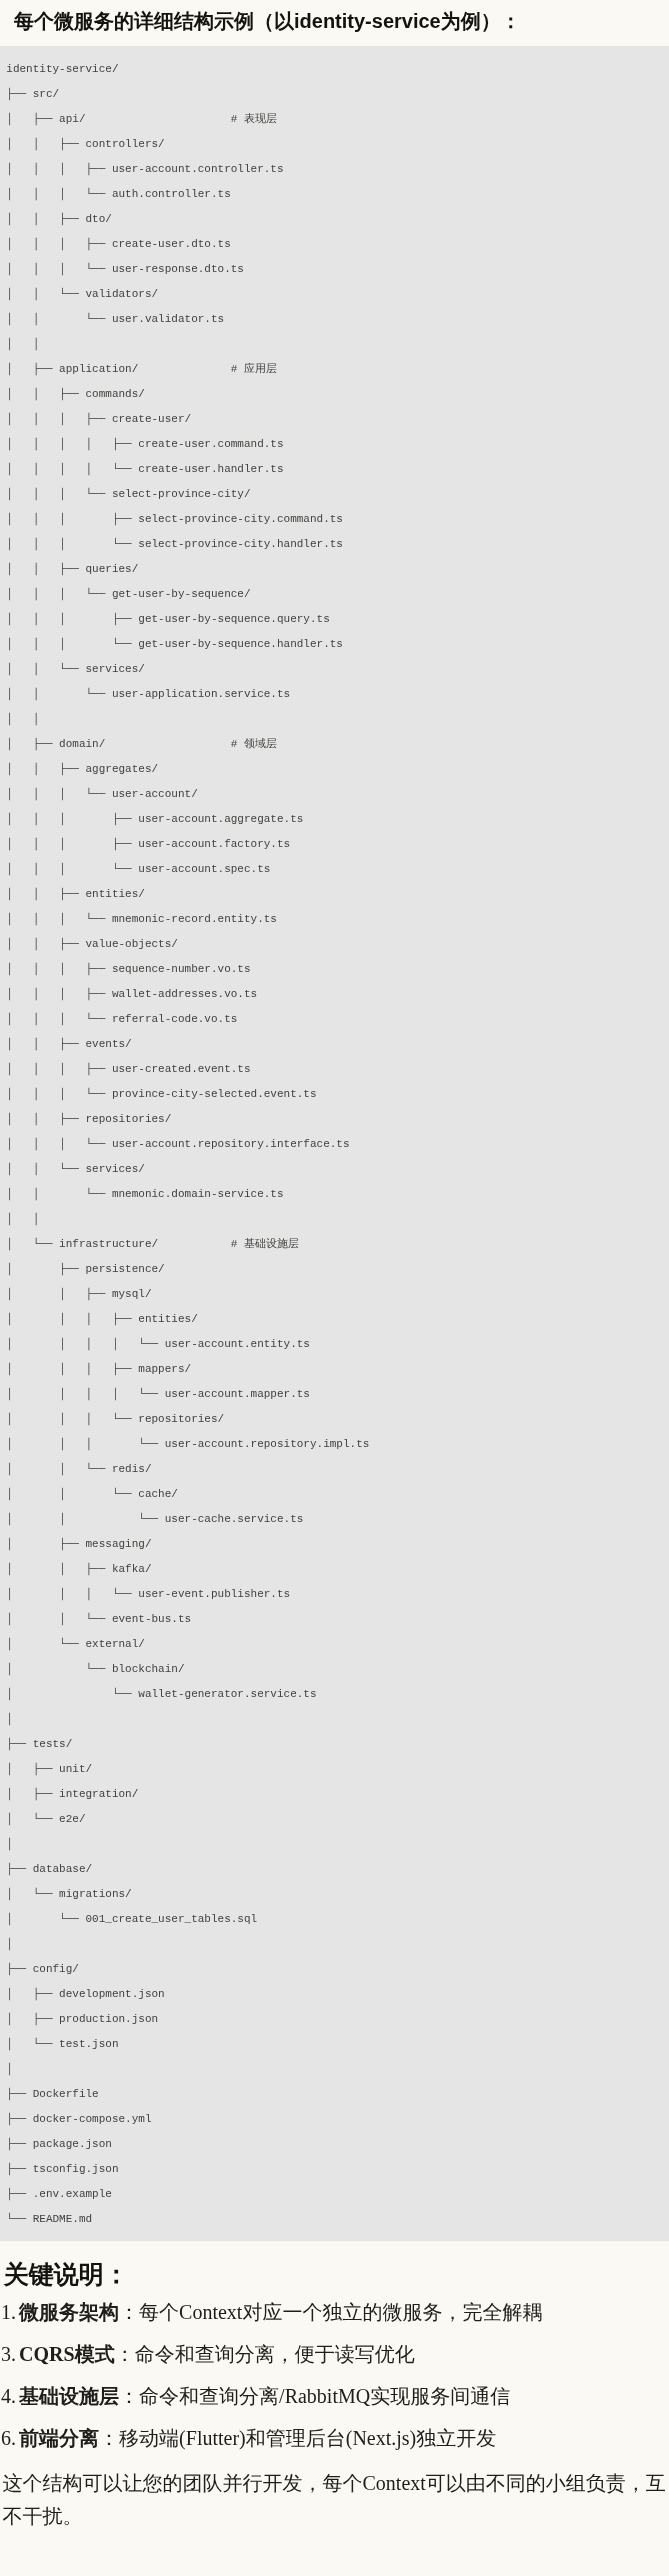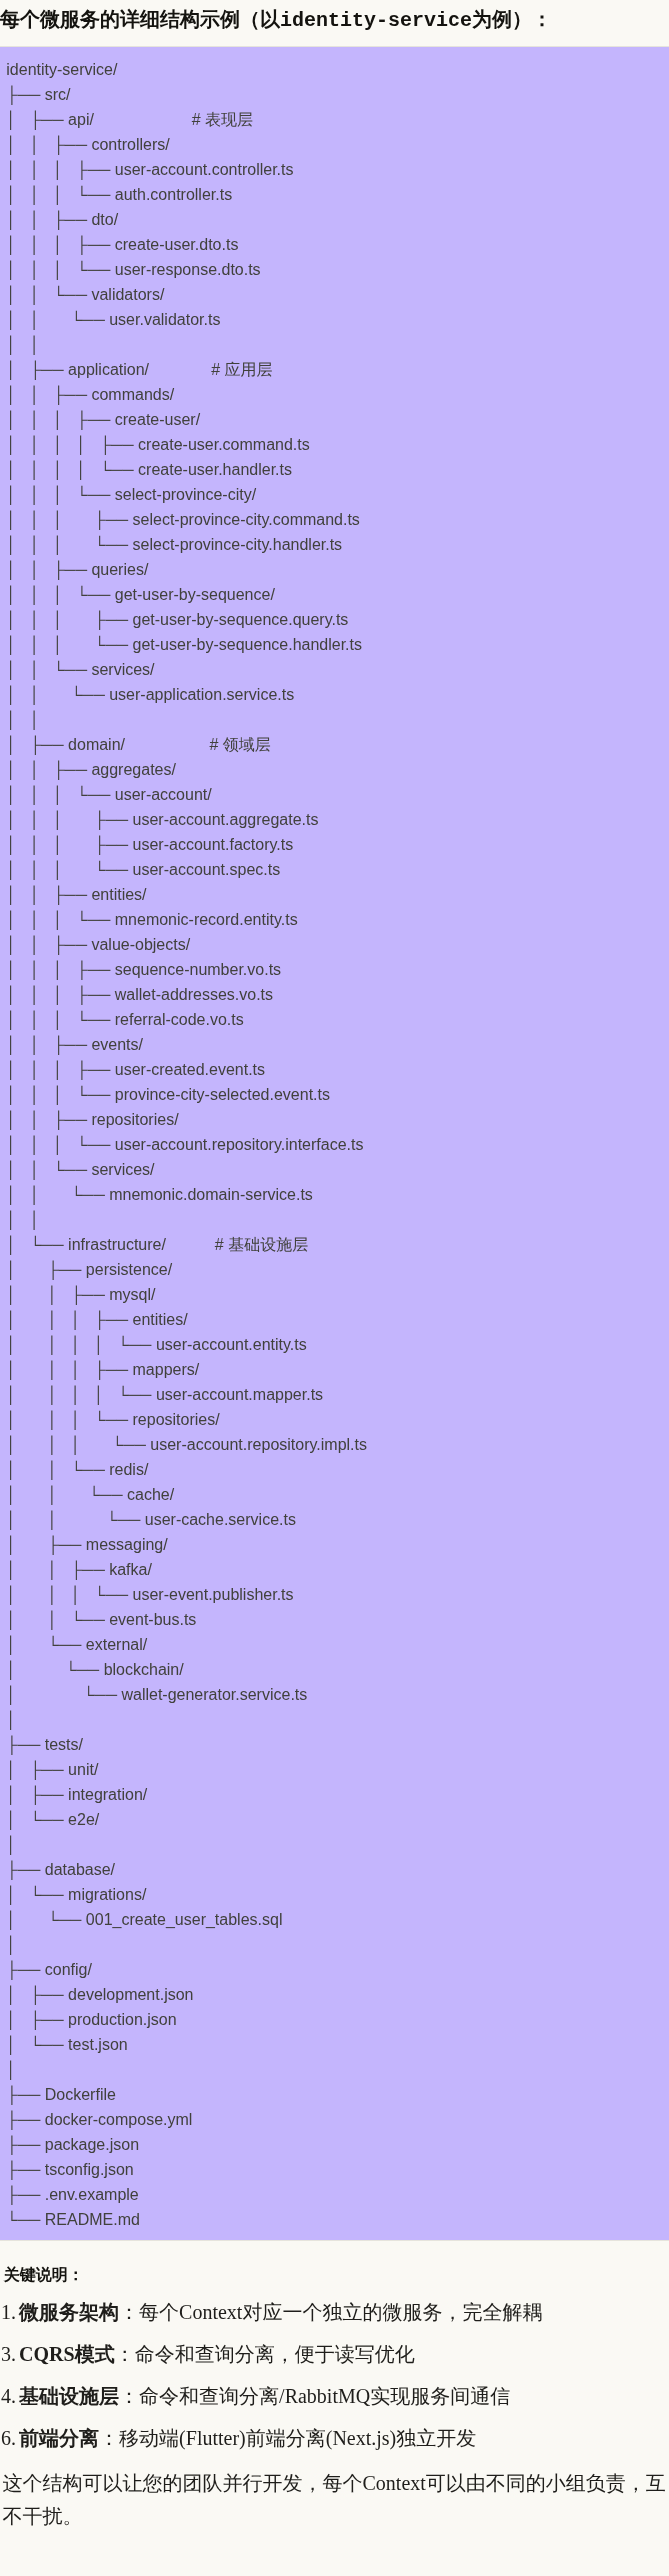--- a/index.html
+++ b/index.html
@@ -10,46 +10,46 @@
   }
   body {
     width: 669px;
     min-height: 2576px;
     box-sizing: border-box;
     padding-top: 7.5px;
     font-family: "Liberation Serif", serif;
   }
   .doc-title {
     margin: 0 0 12.5px 0;
-    padding: 0 0;
+    padding: 0 14px;
     font-size: 20px;
     line-height: 26px;
     font-weight: 700;
-    font-family: Liberation Mono, monospace;
+    font-family: Liberation Sans, sans-serif;
     color: #14130F;
   }
   pre.code-block {
     margin: 0;
     box-sizing: border-box;
     width: 100%;
-    background: #c4b5fd;
+    background: #e5e5e5;
     border-top: 0.6px solid #E6E4DC;
     border-bottom: 0.6px solid #E6E4DC;
     padding: 10px 6.3px 7.5px 6.3px;
-    font-family: Liberation Sans, sans-serif;
-    font-size: 16px;
+    font-family: Liberation Mono, monospace;
+    font-size: 11px;
     line-height: 25px;
     color: #41413C;
     white-space: pre;
     overflow: hidden;
   }
   .notes-heading {
     margin: 21px 0 0 0;
     padding: 0 3.8px;
-    font-size: 16px;
+    font-size: 25px;
     line-height: 26px;
     font-weight: 700;
     font-family: "Liberation Serif", serif;
     color: #14130F;
   }
   .notes-list {
     margin: 8.8px 0 0 0;
     padding: 0 1px;
     list-style: none;
   }
@@ -172,18 +172,18 @@
   <li>
     <span class="note-num">1.</span><span class="note-term">微服务架构</span><span class="note-text">：每个Context对应一个独立的微服务，完全解耦</span>
   </li>
   <li>
     <span class="note-num">3.</span><span class="note-term">CQRS模式</span><span class="note-text">：命令和查询分离，便于读写优化</span>
   </li>
   <li>
     <span class="note-num">4.</span><span class="note-term">基础设施层</span><span class="note-text">：命令和查询分离/RabbitMQ实现服务间通信</span>
   </li>
   <li>
-    <span class="note-num">6.</span><span class="note-term">前端分离</span><span class="note-text">：移动端(Flutter)前端分离(Next.js)独立开发</span>
+    <span class="note-num">6.</span><span class="note-term">前端分离</span><span class="note-text">：移动端(Flutter)和管理后台(Next.js)独立开发</span>
   </li>
 </ol>
 
 <p class="closing-paragraph">这个结构可以让您的团队并行开发，每个Context可以由不同的小组负责，互不干扰。</p>
 
 
 </body></html>

